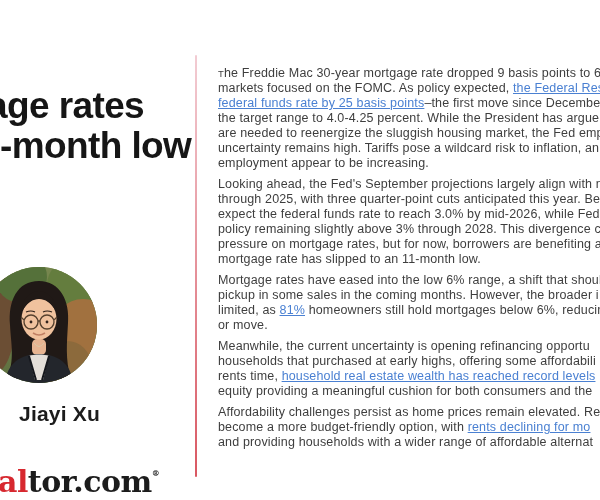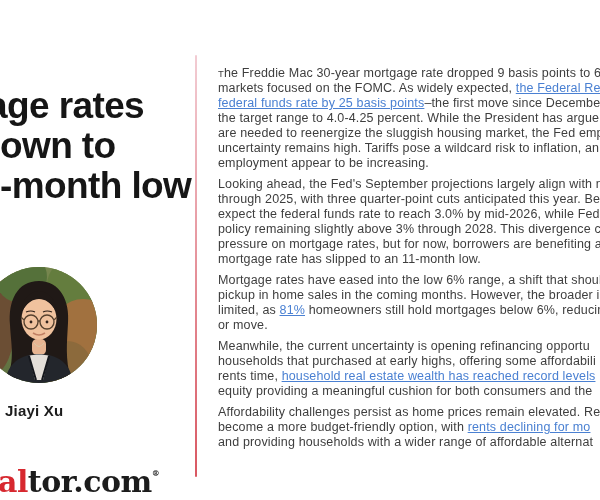--- a/index.html
+++ b/index.html
@@ -20,22 +20,22 @@
   .headline-line:nth-child(1){margin-left:-13px;}
   .headline-line:nth-child(4){margin-left:-10px;}
 
   .avatar{
     position:absolute;left:-19px;top:267px;width:116px;height:116px;
     border-radius:50%;overflow:hidden;background:#7a8a52;
   }
   .avatar svg{display:block;}
 
   .author-name{
-    position:absolute;left:5px;top:402px;
-    font-size:15px;font-weight:700;color:#1c1c1c;letter-spacing:0.2px;white-space:nowrap;
+    position:absolute;left:19px;top:402px;
+    font-size:21px;font-weight:700;color:#1c1c1c;letter-spacing:0.2px;white-space:nowrap;
   }
   .author-title{
     position:absolute;left:0;top:434px;
     font-size:15px;color:var(--accent-red,#ee3d4e);letter-spacing:0.2px;white-space:nowrap;
   }
   .brand-logo{
     position:absolute;left:-2px;top:456px;
     font-family:"DejaVu Serif",serif;font-weight:700;font-size:30px;line-height:34px;
     white-space:nowrap;letter-spacing:-0.5px;
   }
@@ -60,21 +60,20 @@
   .article a{color:var(--link-color,#4a80d2);text-decoration:underline;cursor:pointer;}
   .seg-small{font-size:9.5px;}
 </style>
 </head>
 <body>
 
 <div class="page">
 
   <div class="headline">
     <div class="headline-line">age rates</div>
-    <div class="headline-line">own to</div>
     <div class="headline-line">-month low</div>
   </div>
 
   <div class="avatar">
     <svg width="116" height="116" viewBox="0 0 116 116">
       <defs>
         <linearGradient id="bgGrad" x1="0" y1="0" x2="0" y2="1">
           <stop offset="0" stop-color="#77874f"></stop>
           <stop offset="1" stop-color="#5e7040"></stop>
         </linearGradient>
@@ -106,38 +105,38 @@
 
   <div class="author-name">Jiayi Xu</div>
 
   <div class="brand-logo"><span class="logo-red">al</span><span class="logo-dark">tor.com</span><span class="logo-reg">®</span></div>
 
   <div class="divider"></div>
 
   <div class="article" id="article">
       <div class="paragraph">
         <div class="article-line"><span class="seg-small">T</span><span>he Freddie Mac 30-year mortgage rate dropped 9 basis points to 6</span></div>
-        <div class="article-line"><span>markets focused on the FOMC. As widely expected, </span><a>the Federal Rese</a></div>
+        <div class="article-line"><span>markets focused on the FOMC. As policy expected, </span><a>the Federal Rese</a></div>
         <div class="article-line"><a>federal funds rate by 25 basis points</a><span>–the first move since Decembe</span></div>
         <div class="article-line"><span>the target range to 4.0-4.25 percent. While the President has argue</span></div>
         <div class="article-line"><span>are needed to reenergize the sluggish housing market, the Fed emp</span></div>
         <div class="article-line"><span>uncertainty remains high. Tariffs pose a wildcard risk to inflation, an</span></div>
         <div class="article-line"><span>employment appear to be increasing.</span></div>
       </div>
       <div class="paragraph">
         <div class="article-line"><span>Looking ahead, the Fed's September projections largely align with n</span></div>
         <div class="article-line"><span>through 2025, with three quarter-point cuts anticipated this year. Be</span></div>
         <div class="article-line"><span>expect the federal funds rate to reach 3.0% by mid-2026, while Fed</span></div>
         <div class="article-line"><span>policy remaining slightly above 3% through 2028. This divergence c</span></div>
         <div class="article-line"><span>pressure on mortgage rates, but for now, borrowers are benefiting a</span></div>
         <div class="article-line"><span>mortgage rate has slipped to an 11-month low.</span></div>
       </div>
       <div class="paragraph">
         <div class="article-line"><span>Mortgage rates have eased into the low 6% range, a shift that shoul</span></div>
-        <div class="article-line"><span>pickup in home sales in the coming months. However, the broader i</span></div>
+        <div class="article-line"><span>pickup in some sales in the coming months. However, the broader i</span></div>
         <div class="article-line"><span>limited, as </span><a>81%</a><span> homeowners still hold mortgages below 6%, reducing</span></div>
         <div class="article-line"><span>or move.</span></div>
       </div>
       <div class="paragraph">
         <div class="article-line"><span>Meanwhile, the current uncertainty is opening refinancing opportu</span></div>
         <div class="article-line"><span>households that purchased at early highs, offering some affordabili</span></div>
         <div class="article-line"><span>rents time, </span><a>household real estate wealth has reached record levels</a></div>
         <div class="article-line"><span>equity providing a meaningful cushion for both consumers and the</span></div>
       </div>
       <div class="paragraph">

